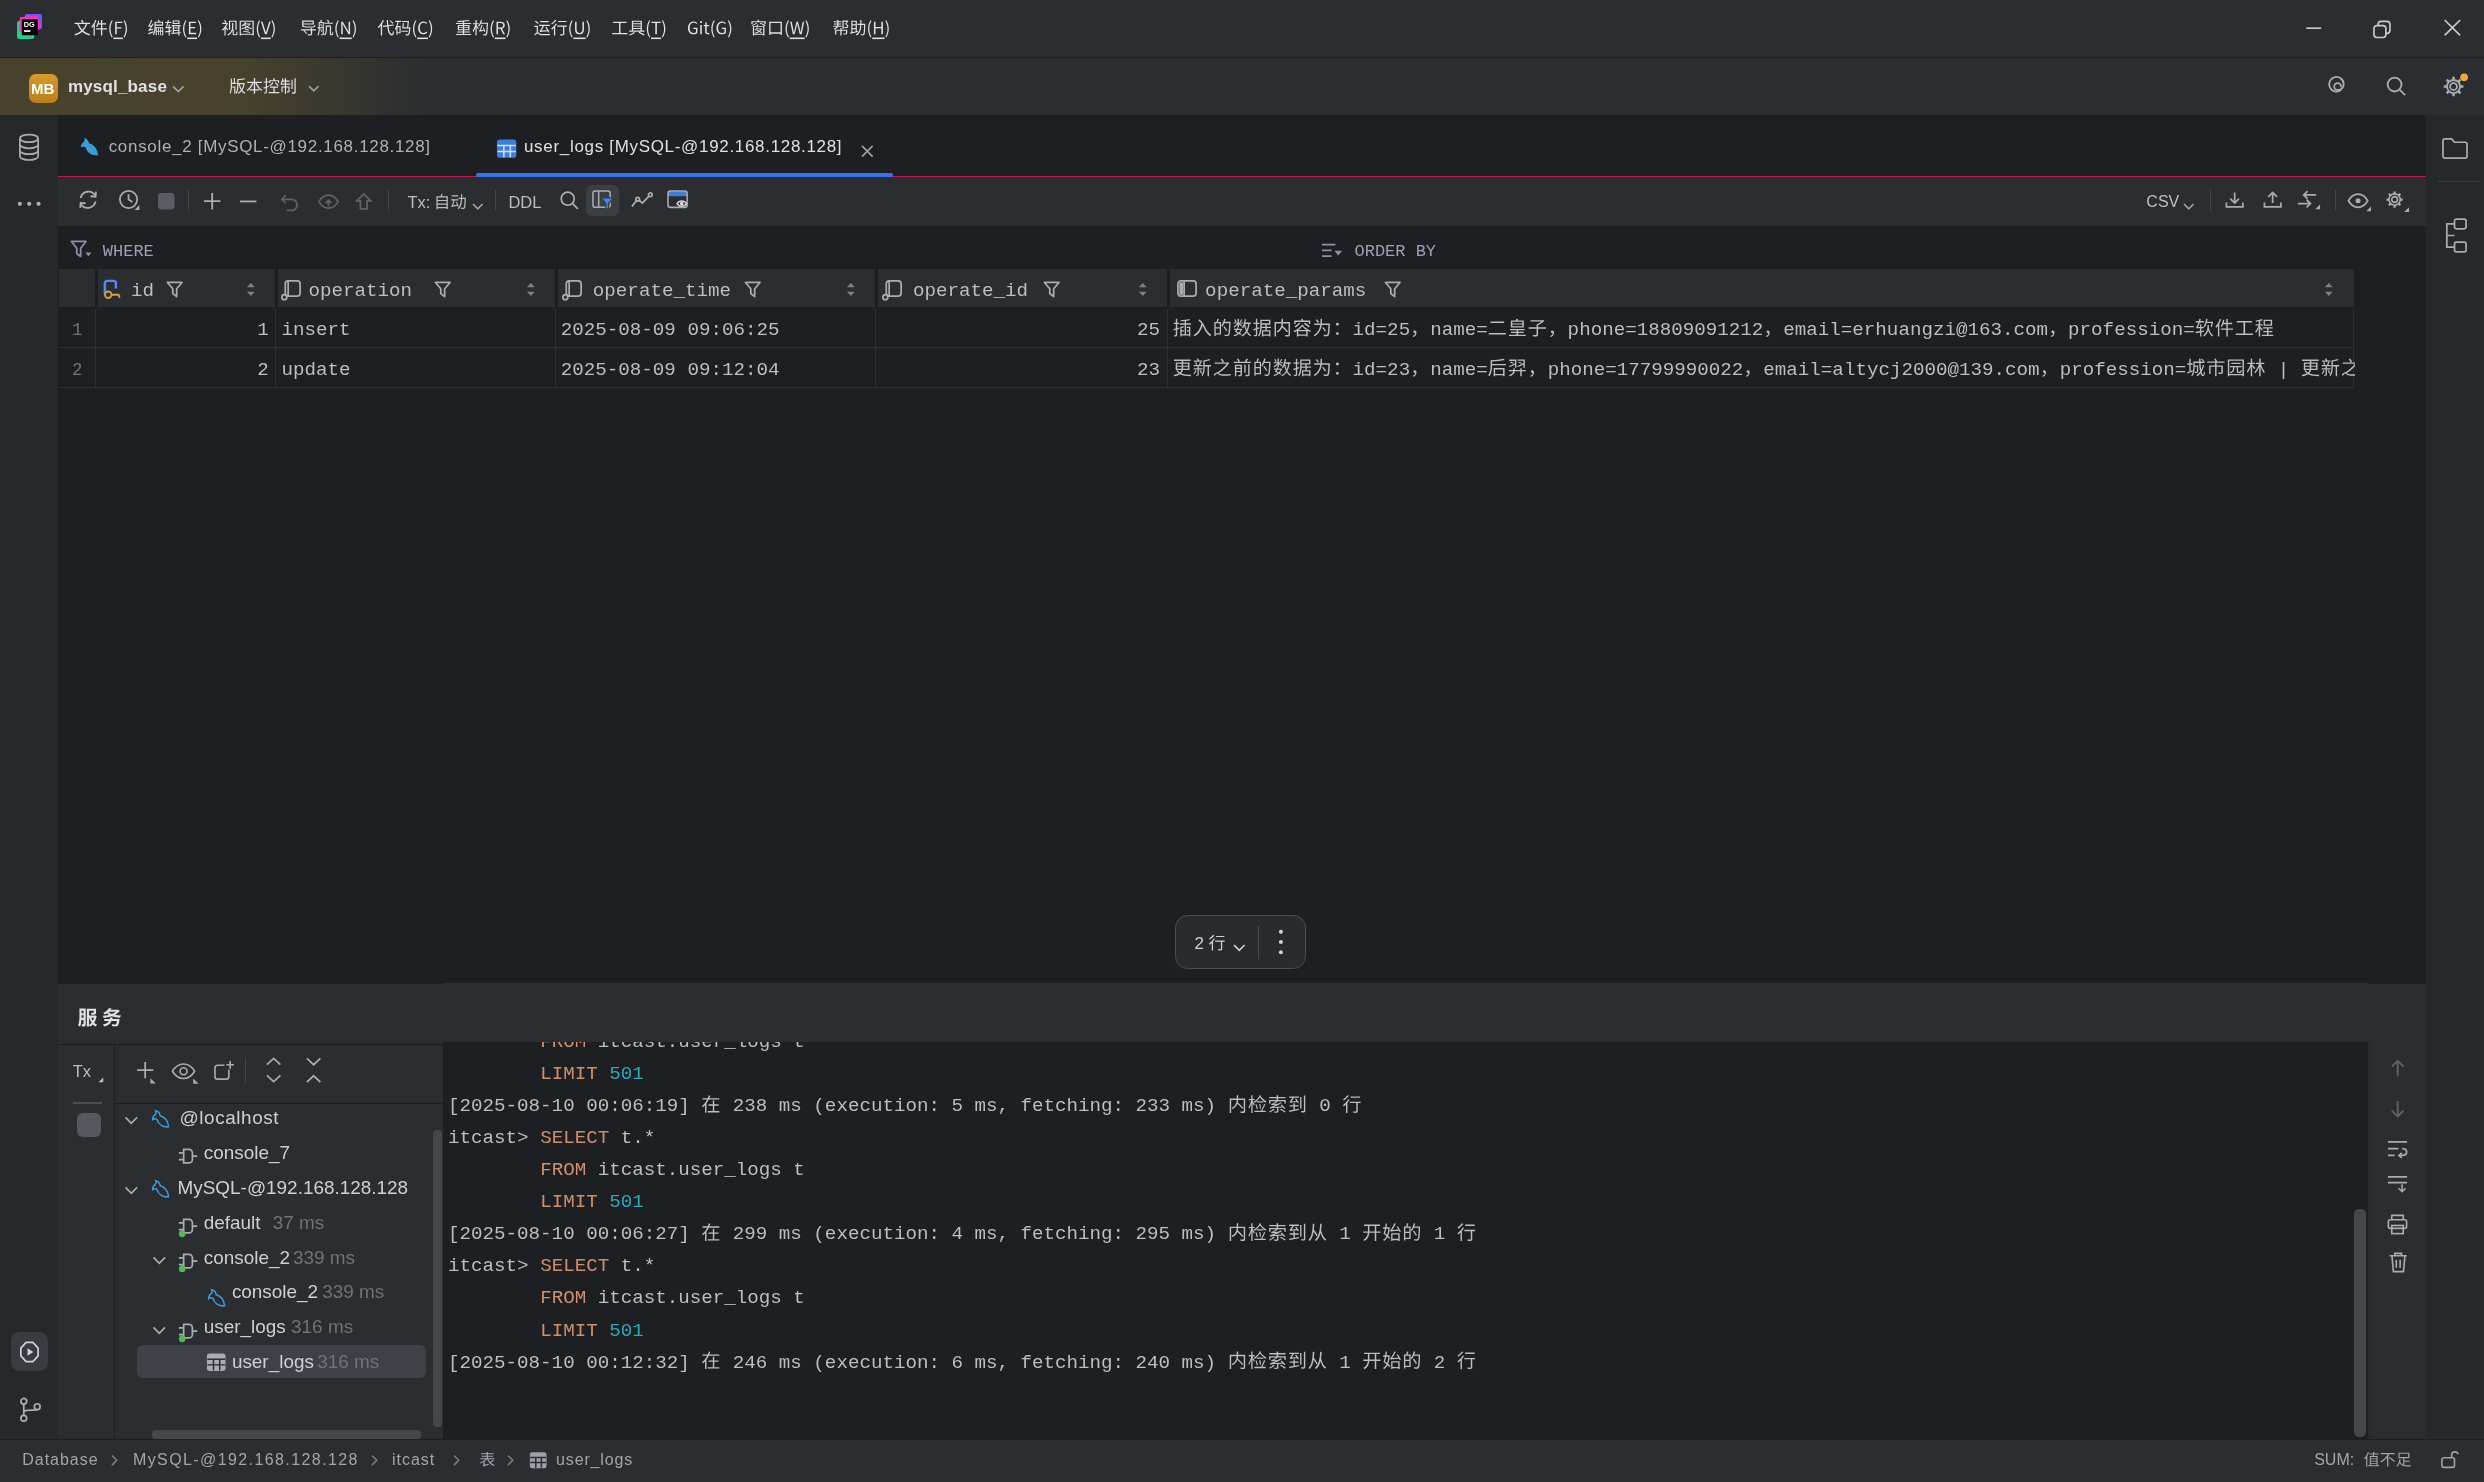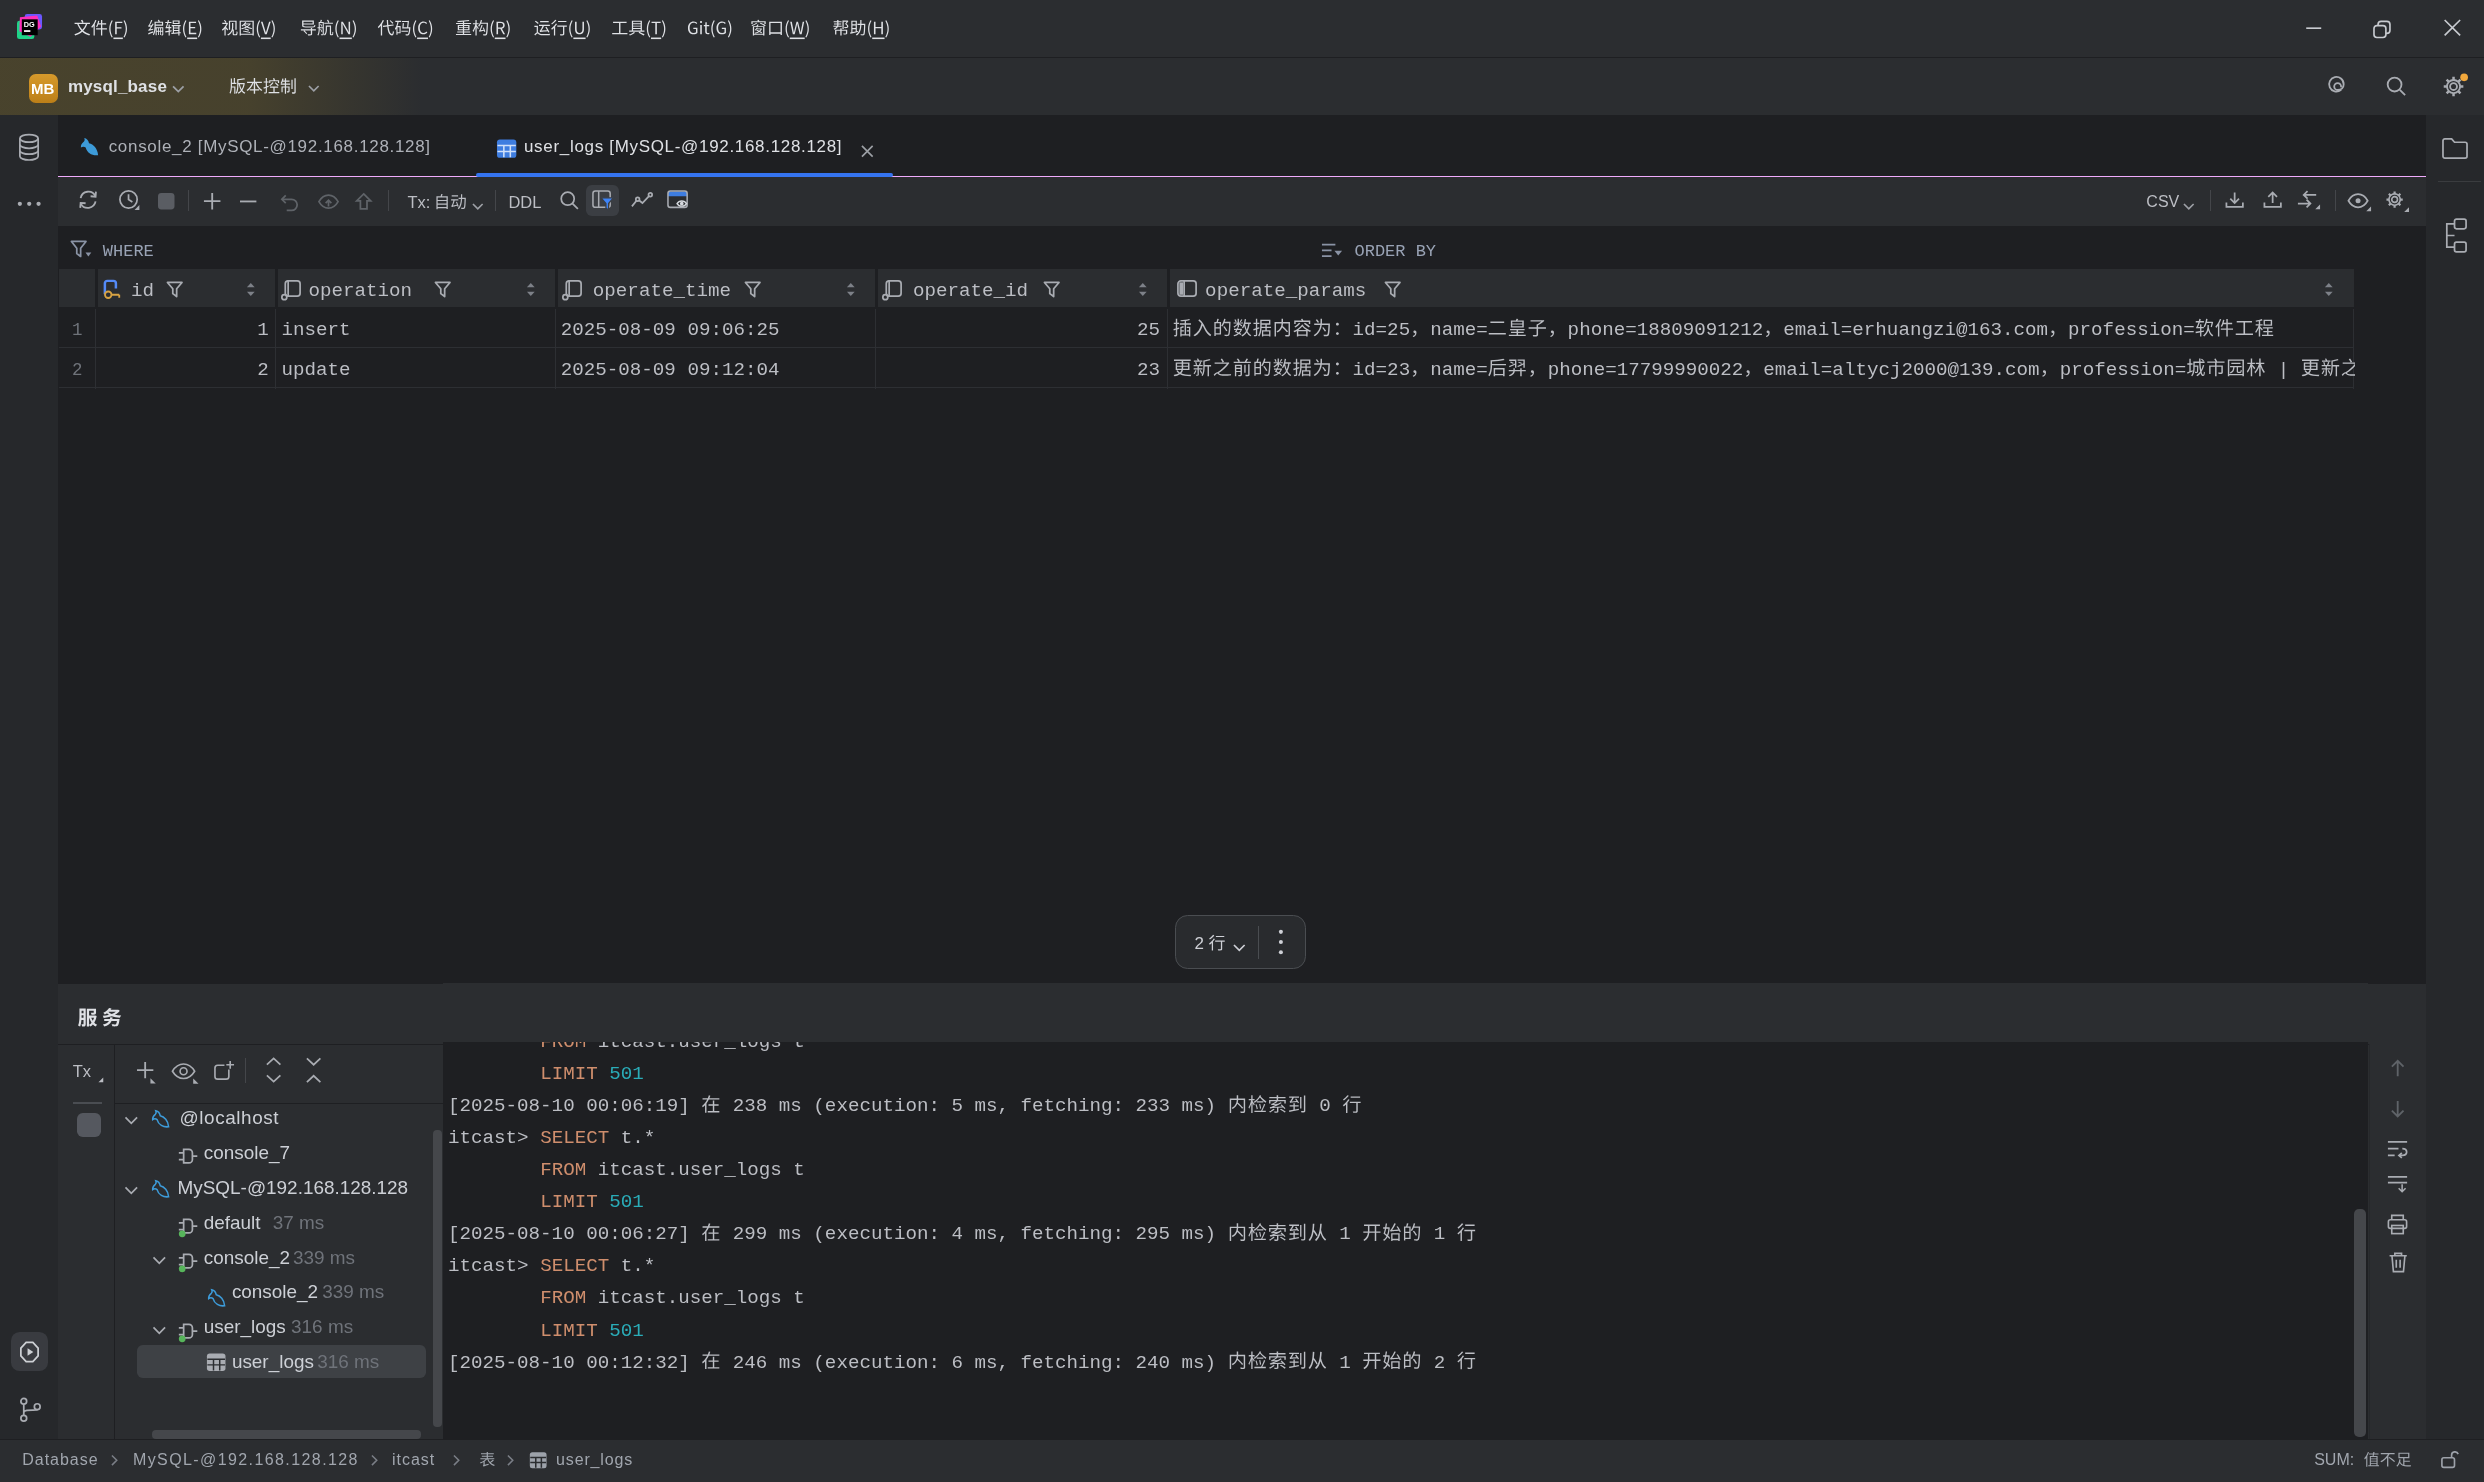--- a/index.html
+++ b/index.html
@@ -1,15 +1,15 @@
 <!DOCTYPE html>
 <html><head><meta charset="utf-8">
 <style>
 html,body{margin:0;padding:0;background:#1E1F22;}
-#app{position:relative;width:2484px;height:1483px;overflow:hidden;background:#f0abfc;
+#app{position:relative;width:2484px;height:1483px;overflow:hidden;background:#be185d;
   font-family:"Liberation Sans",sans-serif;}
 #app *{box-sizing:border-box;}
 .abs{position:absolute;}
 svg.lay{position:absolute;left:0;top:0;z-index:40;pointer-events:none;}
 svg.ic{position:absolute;overflow:visible;z-index:30;}
 .menubar{left:0;top:0;width:2484px;height:57px;background:#2B2D30;}
 .toolbar{left:0;top:57px;width:2484px;height:58px;background:#2B2D30;border-top:1px solid #1E1F22;}
 .glow{left:0;top:58px;width:437px;height:57px;
   background:linear-gradient(90deg,rgba(200,160,30,0.19) 0,rgba(200,160,30,0.175) 247px,rgba(200,160,30,0.0) 422px);}
 .mb{left:29px;top:74px;width:29px;height:29px;border-radius:6.8px;

